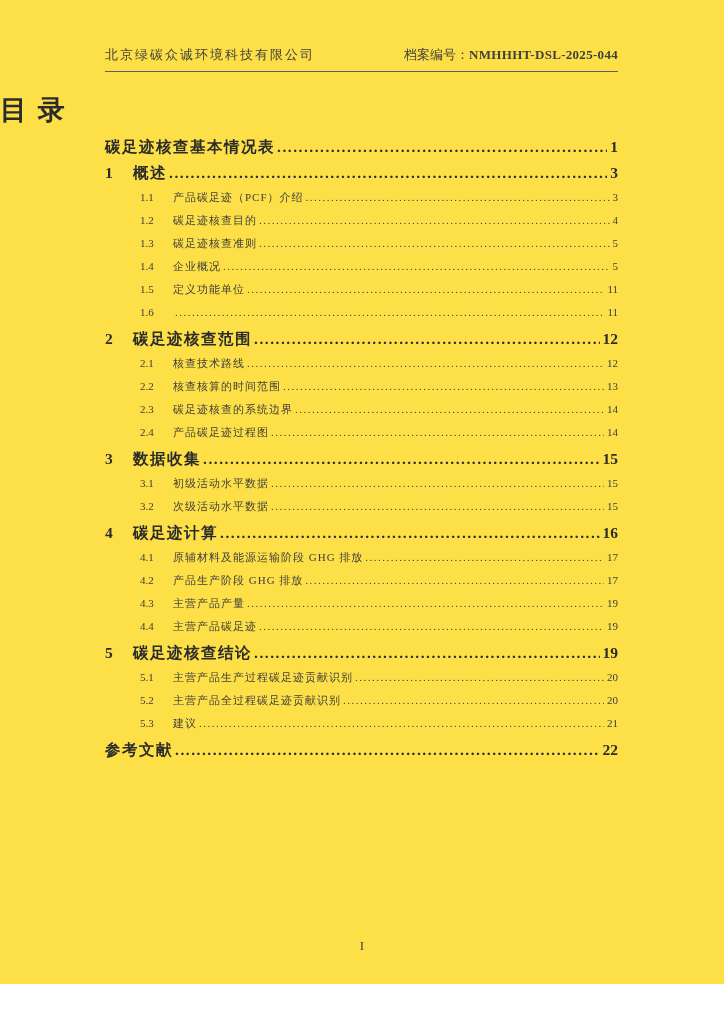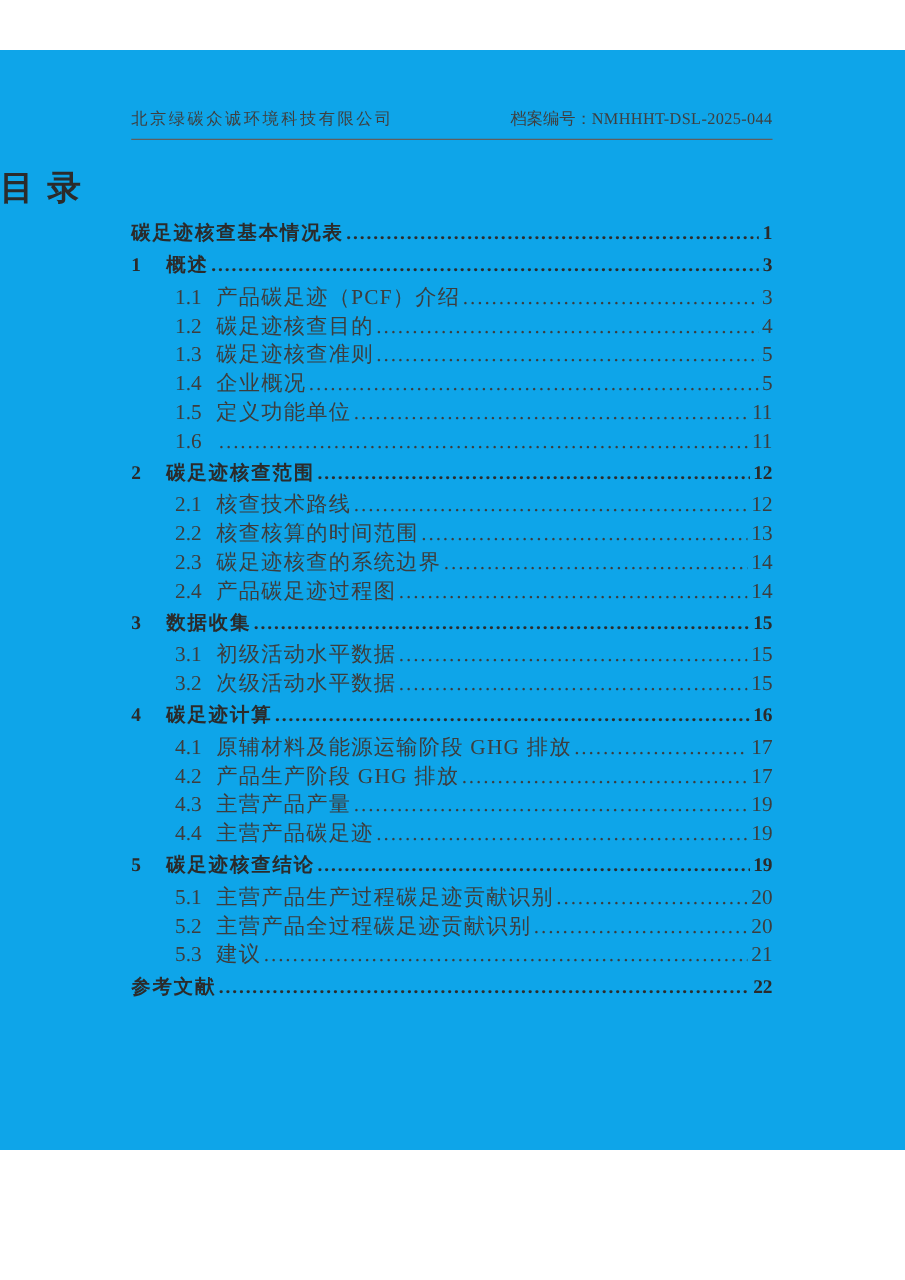--- a/index.html
+++ b/index.html
@@ -4,50 +4,49 @@
 <style>
   * { margin:0; padding:0; box-sizing:border-box; }
   html,body { background:#ffffff; }
   body {
     width:724px; height:1024px;
     font-family:"Liberation Serif","DejaVu Serif",serif;
     color:#3a3a3a;
   }
   .page {
     position:relative;
-    width:724px; height:880px;
-    background:#0ea5e9;
+    width:724px; height:984px;
+    background:#fde047;
     overflow:hidden;
-    margin-top:40px;
   }
   
   .doc-header {
     position:absolute; left:105px; right:106px; top:46px;
     display:flex; justify-content:space-between; align-items:flex-end;
     padding-bottom:7px;
     border-bottom:1px solid #5f5f5f;
     font-size:13px; color:#3f3f3f;
   }
   .company { letter-spacing:2px; }
   .fileno { white-space:nowrap; }
-  .fileno .code { font-weight:400; letter-spacing:0.3px; }
+  .fileno .code { font-weight:700; letter-spacing:0.3px; }
   
   .doc-title {
     position:absolute; top:92px; left:0; right:0;
     text-align:left;
     font-size:27px; font-weight:bold; color:#2b2b2b;
     letter-spacing:2px;
   }
   
   .toc {
     position:absolute; left:105px; right:106px; top:132px;
   }
   .toc-row {
     display:flex; align-items:baseline;
-    line-height:23px; font-size:17px; color:#3d3d3d;
+    line-height:23px; font-size:11px; color:#3d3d3d;
   }
   .toc-row.bold {
     font-weight:bold; font-size:15.5px; color:#2b2b2b;
     margin-top:3px; margin-bottom:2px;
   }
   .toc-row.bold .lbl { letter-spacing:1.5px; }
   .toc-row .lbl { letter-spacing:1px; white-space:nowrap; }
   .lvl1 .num { flex:none; width:28px; }
   .lvl2 { padding-left:35px; }
   .lvl2 .num { flex:none; width:33px; }

